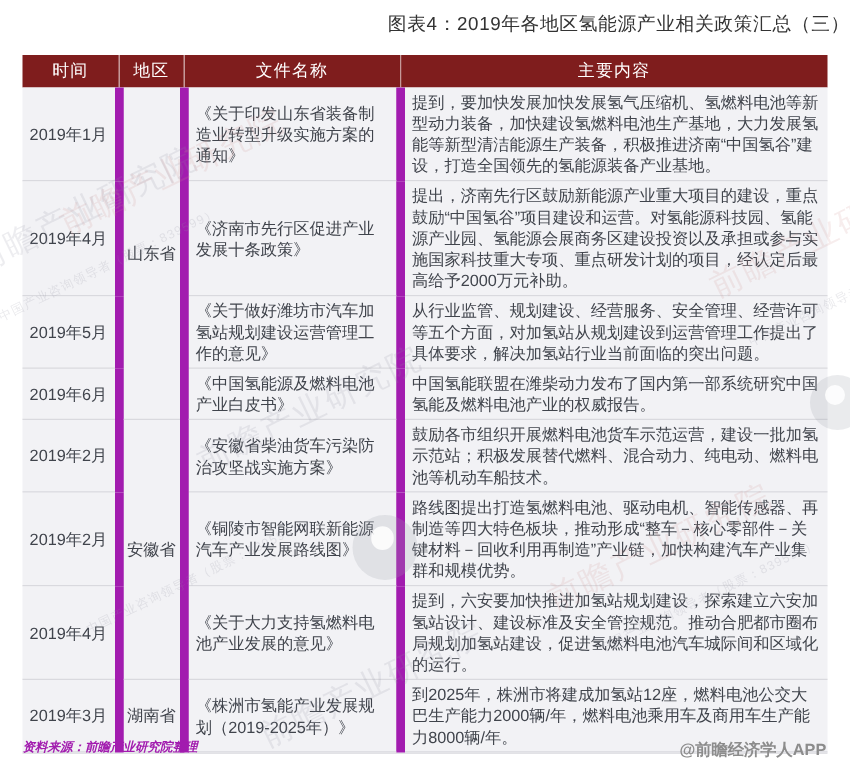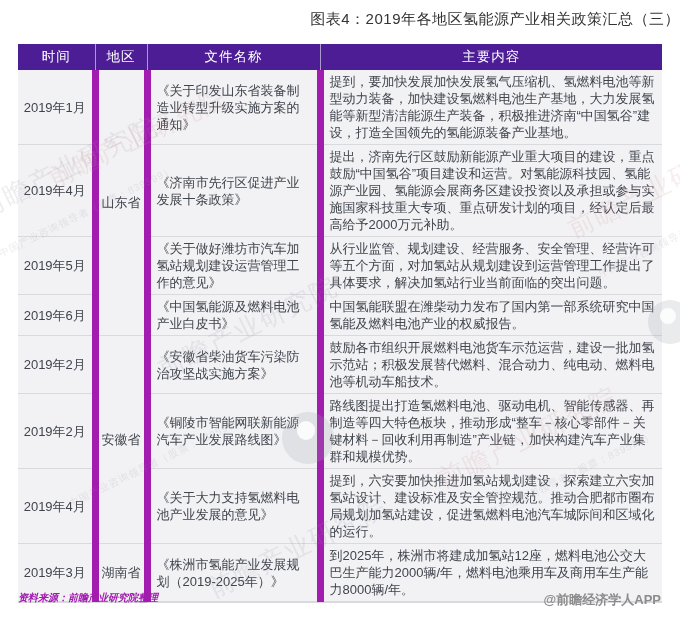--- a/index.html
+++ b/index.html
@@ -11,21 +11,21 @@
   .page-title {
     position:absolute; top:10px; left:0; width:680px;
     text-align:right; font-size:15px; color:#333333; letter-spacing:0.5px;
   }
   .table-wrap {
     position:absolute; left:18px; top:44px; width:644px;
     border-bottom:1px solid #d9d9de;
   }
   table { border-collapse:collapse; width:100%; table-layout:fixed; }
   thead th {
-    background:#4c1d95; color:#ffffff; font-weight:normal;
+    background:#7f1d1d; color:#ffffff; font-weight:normal;
     font-size:13.5px; height:26px; padding:0 4px;
     border-right:1px solid rgba(255,255,255,0.55);
     letter-spacing:1px;
   }
   thead th:last-child { border-right:none; }
   tbody td {
     background:#f2f2f5; color:#40444c;
     font-size:13px; line-height:17px;
     padding:3px 6px; vertical-align:middle;
     border-right:7px solid #a21caf;

